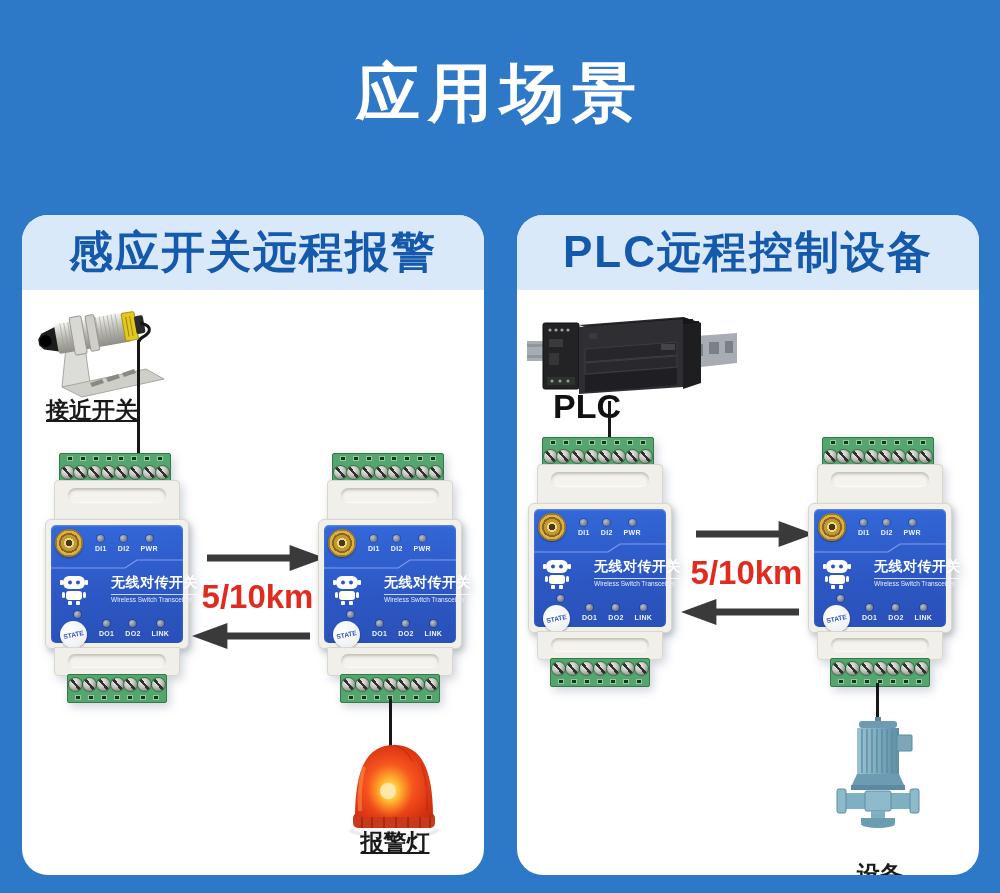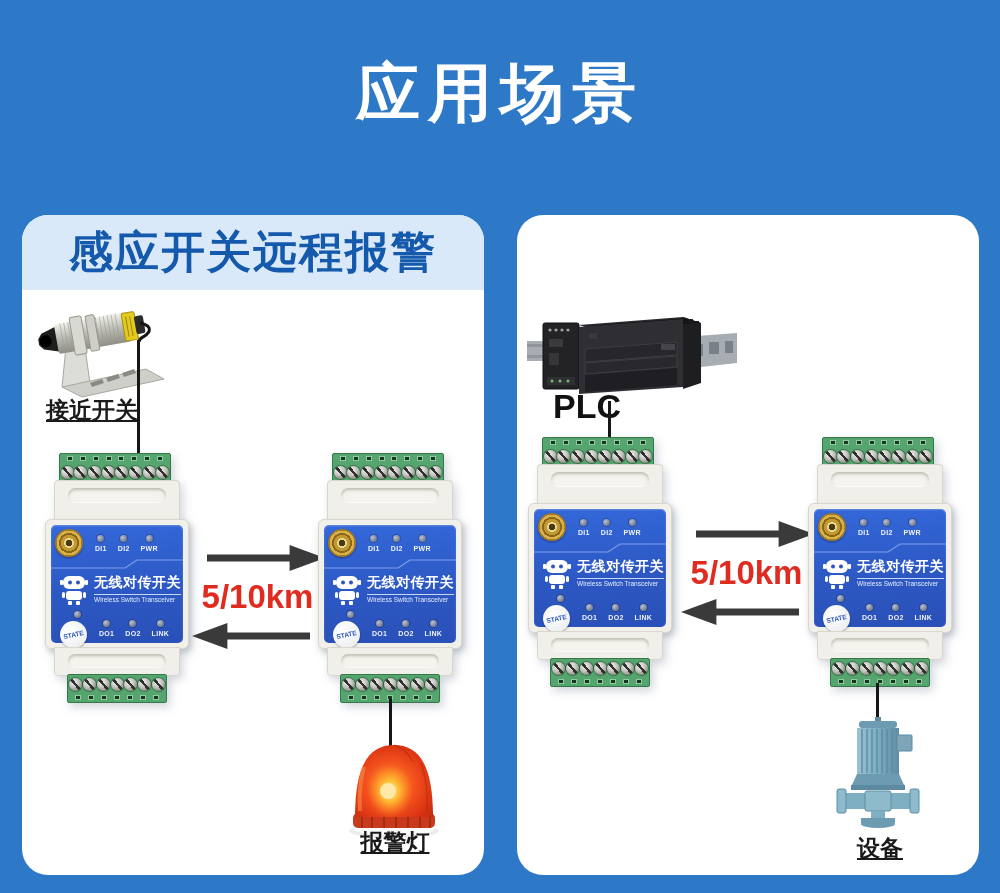--- a/index.html
+++ b/index.html
@@ -59,21 +59,21 @@
     box-shadow:0 1px 2px rgba(0,0,30,.4);}
   .leds{position:absolute;display:flex;}
   .leds-top{left:44px;top:10px;gap:11px;}
   .leds-bottom{left:48px;top:95px;gap:11px;}
   .ledg{display:flex;flex-direction:column;align-items:center;}
   .dot{width:7px;height:7px;border-radius:50%;
     background:radial-gradient(circle at 35% 35%,#b9c2d2,#7b8598 60%,#596274);
     box-shadow:0 0 0 1px rgba(20,30,60,.3);}
   .lbl{font-size:7px;font-weight:600;color:#eef2fb;margin-top:3px;letter-spacing:.3px;}
   .accent{position:absolute;left:0;top:33px;width:100%;height:12px;}
-  .brand{position:absolute;left:9px;top:49px;display:flex;gap:6px;align-items:flex-start;}
+  .brand{position:absolute;left:9px;top:49px;display:flex;gap:23px;align-items:flex-start;}
   .bt{display:flex;flex-direction:column;}
   .cn{font-size:14px;font-weight:700;color:#fff;letter-spacing:.5px;white-space:nowrap;}
   .rule{height:1px;background:rgba(255,255,255,.75);margin:2px 0 1px;}
   .en{font-size:6.5px;color:#e6ecfa;white-space:nowrap;}
   .state-dot{position:absolute;left:23px;top:86px;}
   .state-btn{position:absolute;left:9px;top:96px;width:27px;height:27px;border-radius:50%;
     background:radial-gradient(circle at 40% 35%,#ffffff,#eef0f2 70%,#d8dce0);
     display:flex;align-items:center;justify-content:center;color:#2b57c0;
     font-size:6.5px;font-weight:700;transform:rotate(-12deg);
     box-shadow:0 1px 2px rgba(0,0,40,.35);}
@@ -373,20 +373,23 @@
       <path d="M13,84 C13,30 28,12 52,12 C76,12 91,30 91,84 Z" fill="url(#domeG)"></path>
       <ellipse cx="48" cy="58" rx="23" ry="27" fill="url(#glowG)"></ellipse>
       <circle cx="46" cy="58" r="8" fill="#ffe9a8"></circle>
       <path d="M22,34 C18,48 17,62 18,78" stroke="#ff9a50" stroke-width="4" fill="none" opacity=".5"></path>
       <path d="M79,30 C84,45 86,60 85,78 M52,12 C60,14 66,20 70,28" stroke="#8e1f08" stroke-width="1.5" fill="none" opacity=".3"></path>
     </svg>
     <div class="obj-label centered" style="left:318px;top:612px;width:110px;text-decoration:underline;">报警灯</div>
   </section>
 
   <section class="card card-right">
+    <header class="card-header">
+      <span>PLC远程控制设备</span>
+    </header>
 
     <svg style="position:absolute;left:10px;top:82px;" width="210" height="105" viewBox="0 0 210 105">
       <rect x="0" y="44" width="26" height="20" fill="#a7adb3"></rect>
       <rect x="0" y="47" width="26" height="3" fill="#8f969c"></rect>
       <rect x="0" y="58" width="26" height="3" fill="#8f969c"></rect>
       <polygon points="156,40 210,36 210,66 156,72" fill="#a7adb3"></polygon>
       <rect x="166" y="47" width="10" height="12" fill="#798089"></rect>
       <rect x="182" y="45" width="10" height="12" fill="#798089"></rect>
       <rect x="198" y="44" width="8" height="12" fill="#798089"></rect>
       <rect x="16" y="26" width="36" height="66" rx="2" fill="#232326" stroke="#101012"></rect>
@@ -662,15 +665,15 @@
       <polygon points="22,59 64,59 70,72 16,72" fill="#6d9cb2"></polygon>
       <rect x="16" y="70" width="54" height="5" fill="#5d8aa0"></rect>
       <rect x="6" y="78" width="74" height="16" rx="2" fill="#7fb0c2"></rect>
       <rect x="2" y="74" width="9" height="24" rx="2" fill="#8fbacc" stroke="#5d8ca2"></rect>
       <rect x="75" y="74" width="9" height="24" rx="2" fill="#8fbacc" stroke="#5d8ca2"></rect>
       <rect x="30" y="76" width="26" height="20" rx="2" fill="#8fbacc" stroke="#5d8ca2"></rect>
       <rect x="36" y="96" width="14" height="8" fill="#7fb0c2"></rect>
       <rect x="26" y="103" width="34" height="5" fill="#6d9cb2"></rect>
       <ellipse cx="43" cy="109" rx="17" ry="4" fill="#6d9cb2"></ellipse>
     </svg>
-    <div class="obj-label centered" style="left:318px;top:618px;width:90px;text-decoration:underline;">设备</div>
+    <div class="obj-label centered" style="left:318px;top:644px;width:90px;">设备</div>
   </section>
 </div>
 
 </body></html>

